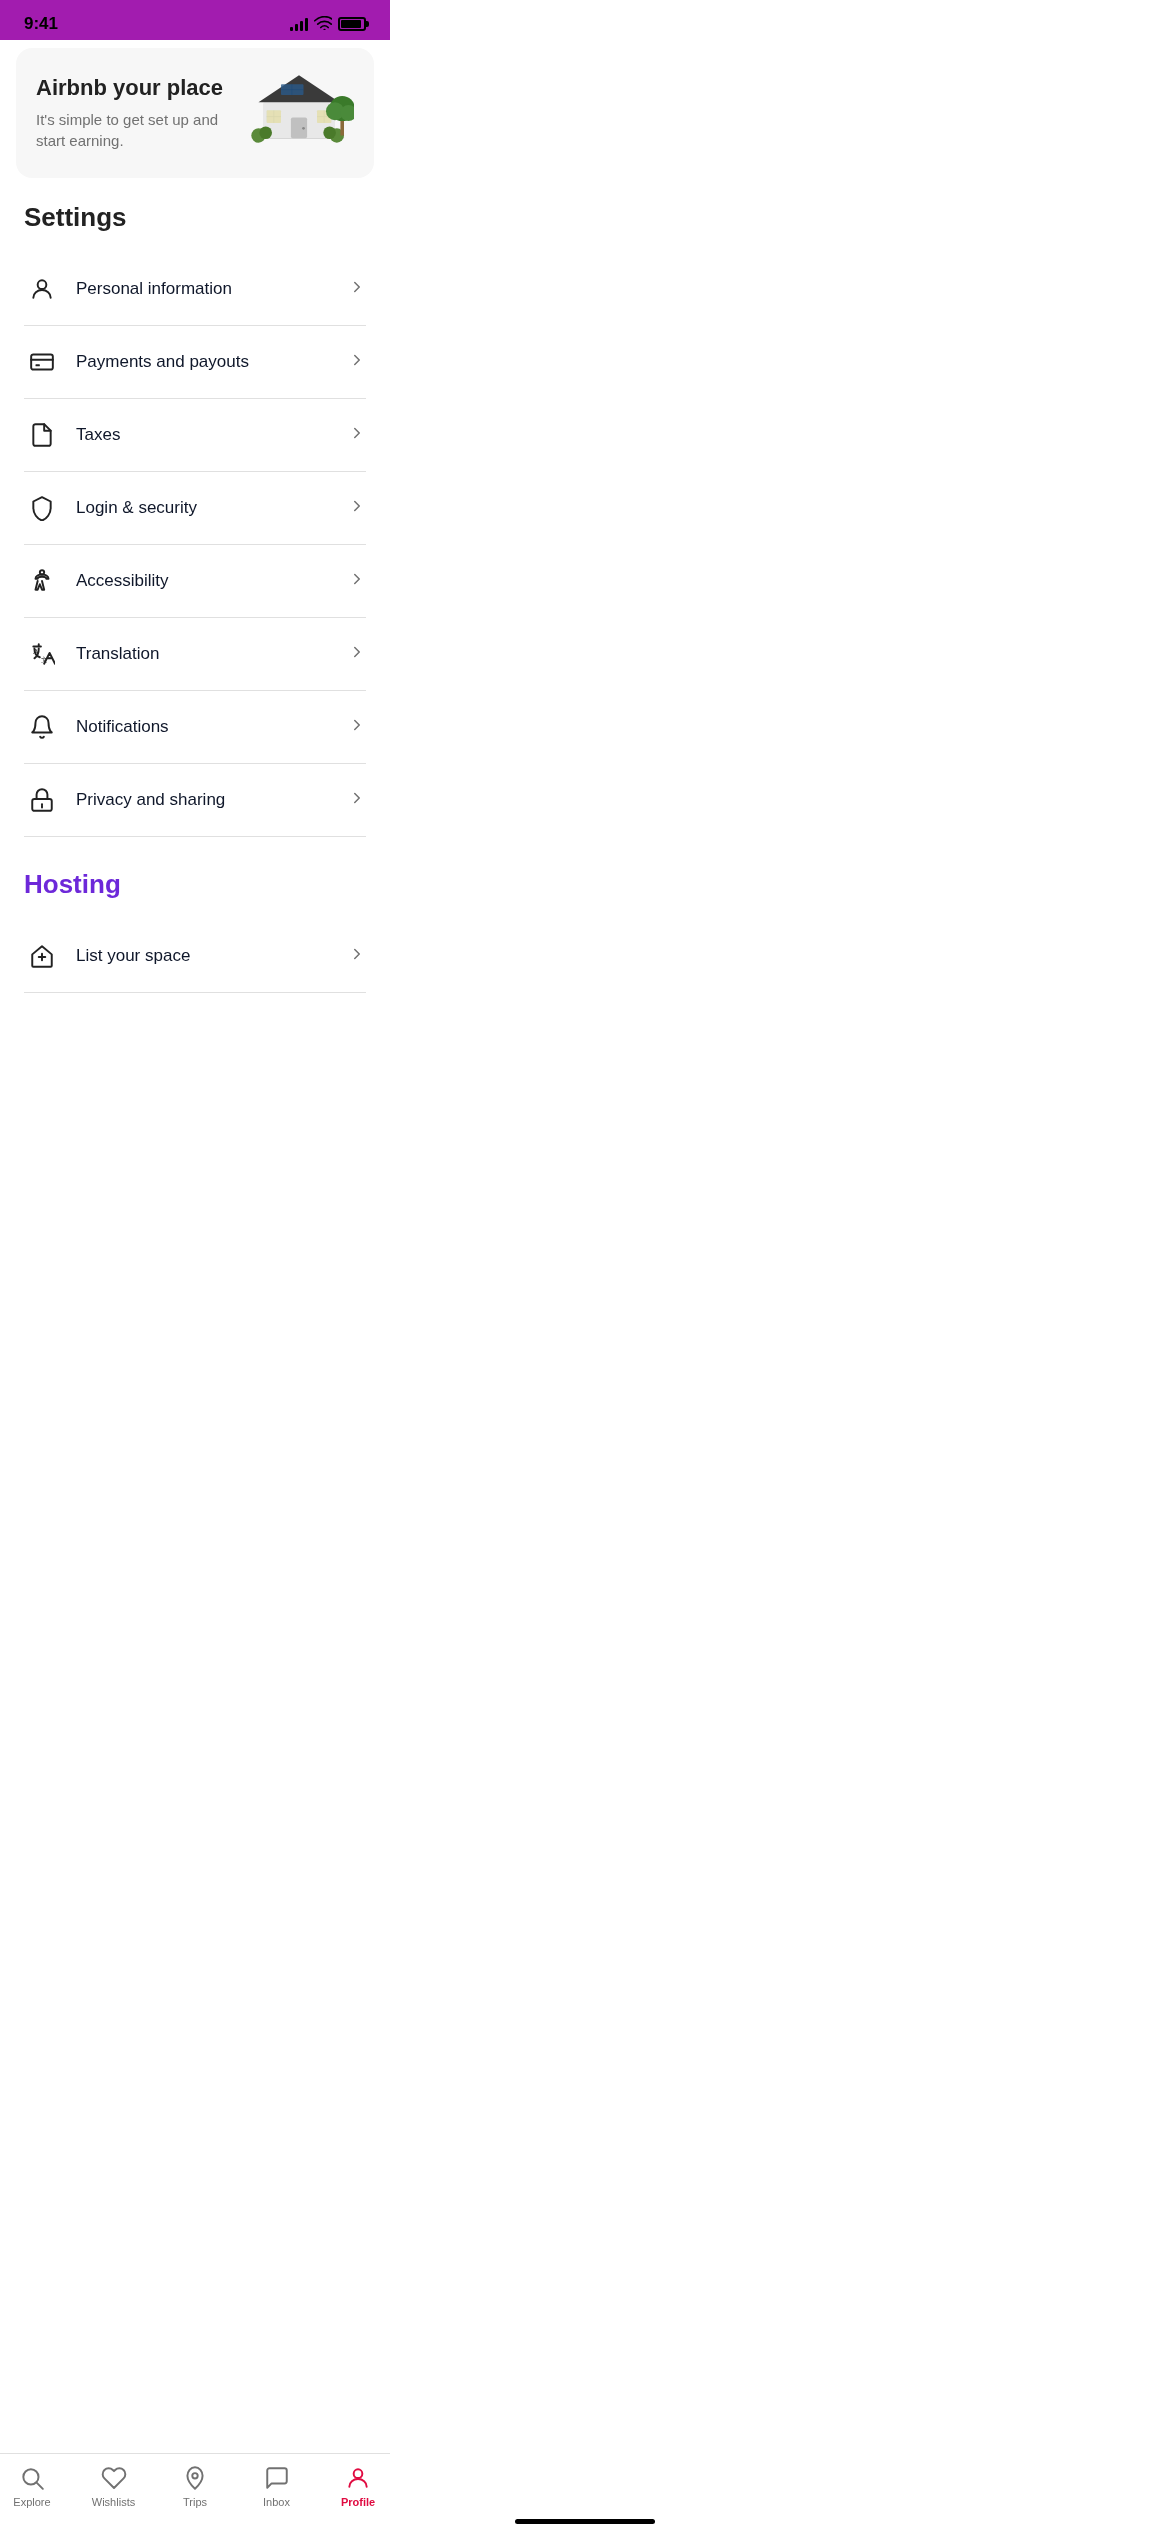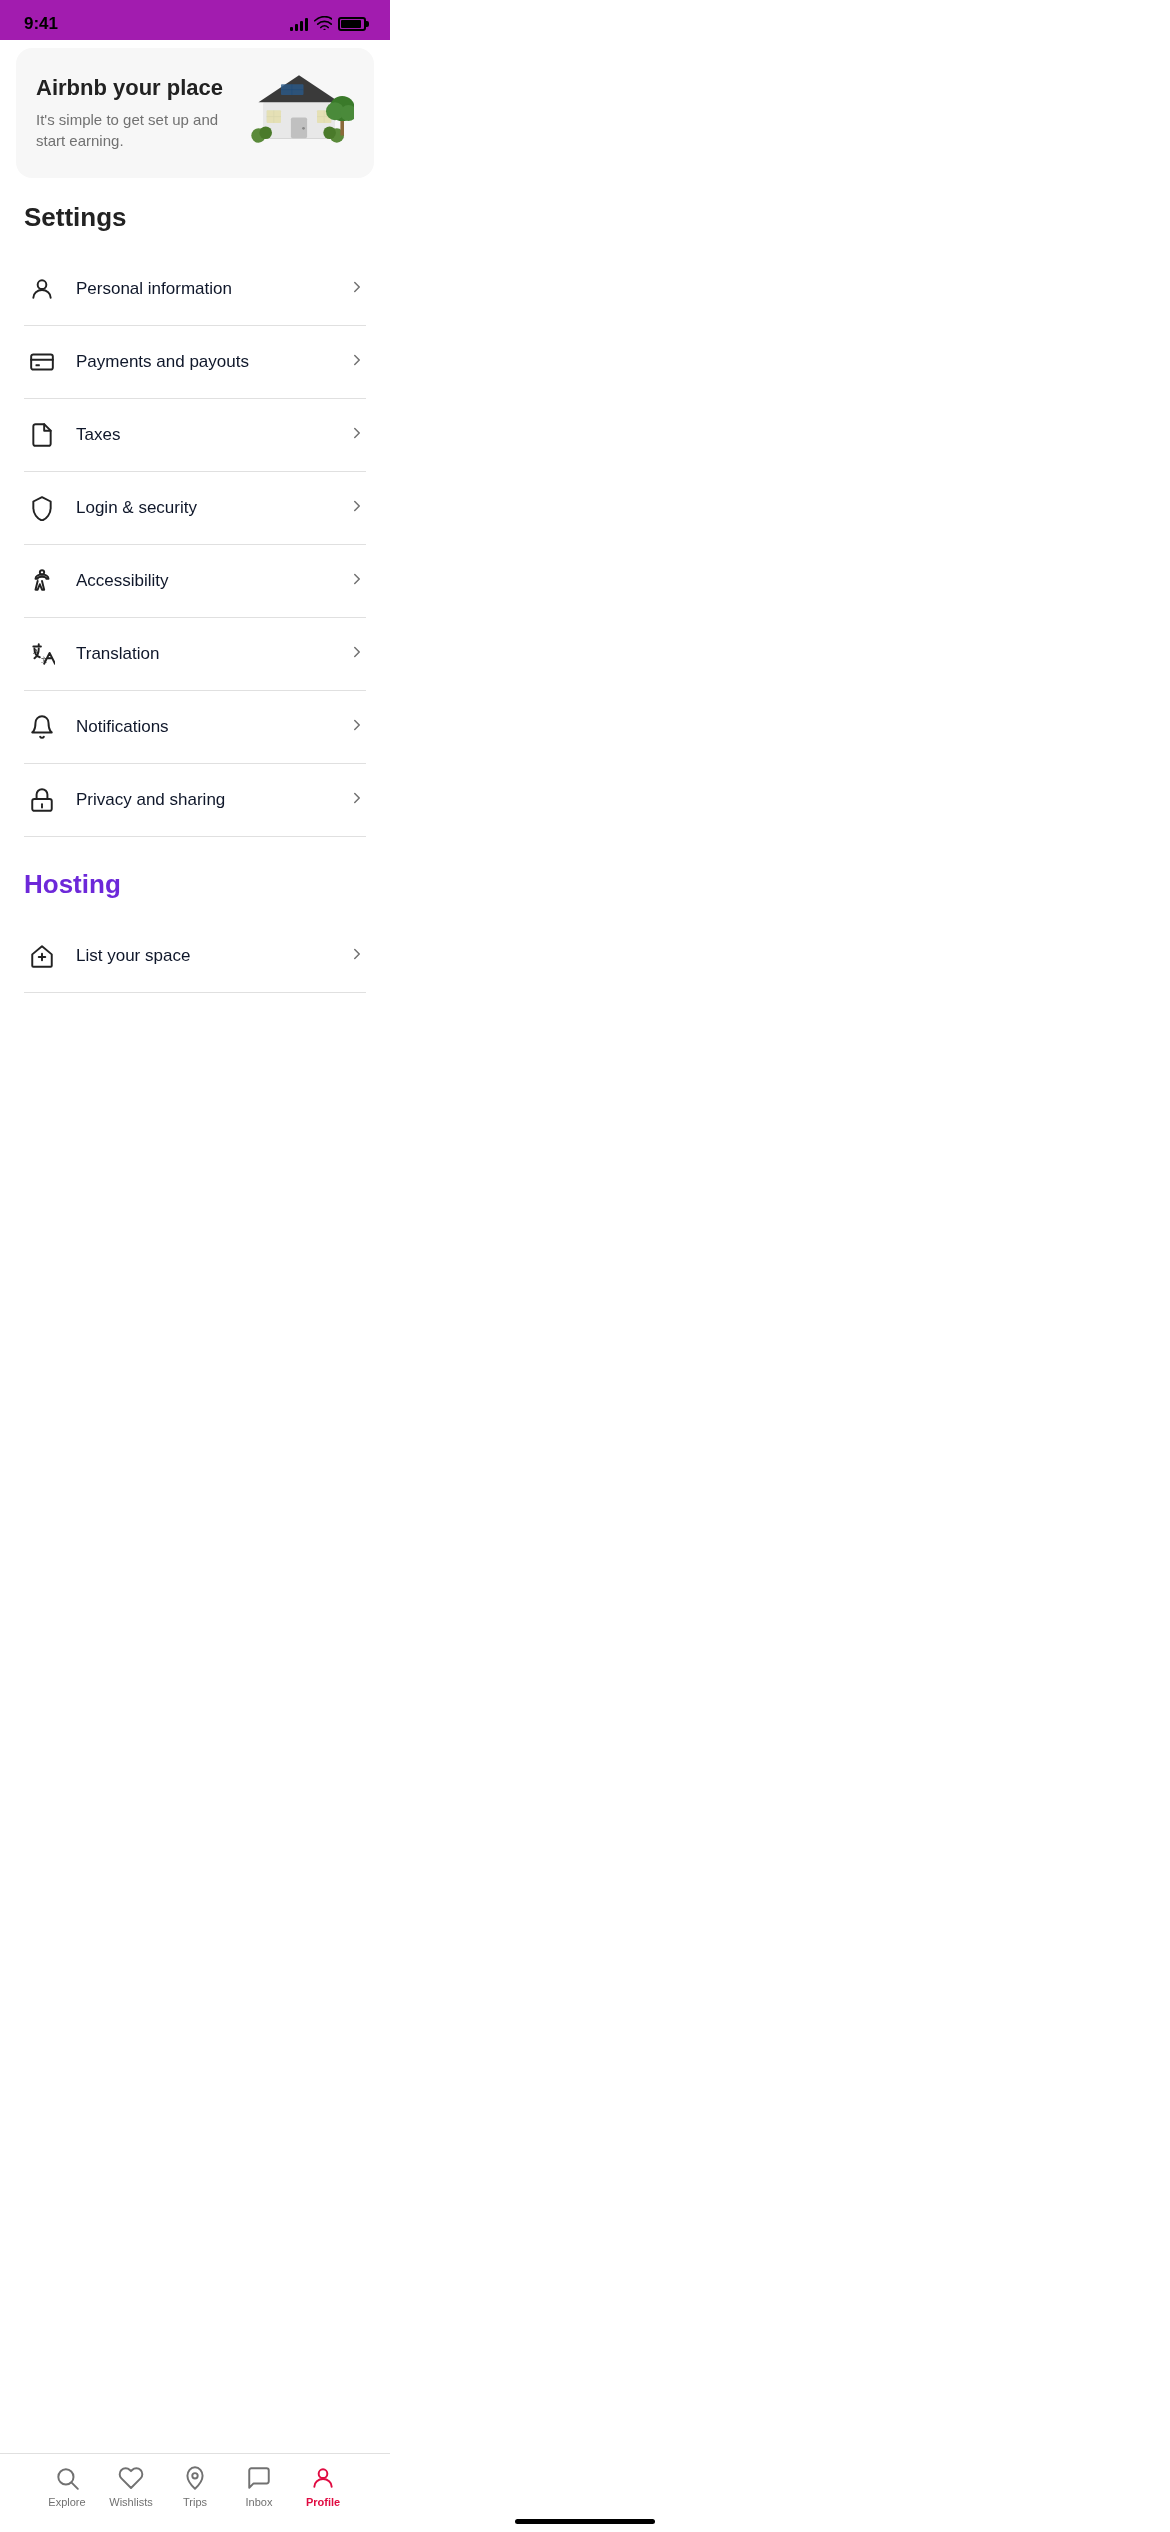--- a/index.html
+++ b/index.html
@@ -183,21 +183,21 @@
 
     
     .bottom-nav {
       position: fixed;
       bottom: 0;
       left: 0;
       width: 390px;
       background: #fff;
       border-top: 1px solid #e0e0e0;
       display: flex;
-      justify-content: center;
+      justify-content: space-between;
       align-items: center;
       padding: 10px 0 24px;
       margin-top: 34px;
     }
     .nav-item {
       display: flex;
       flex-direction: column;
       align-items: center;
       gap: 4px;
       cursor: pointer;

